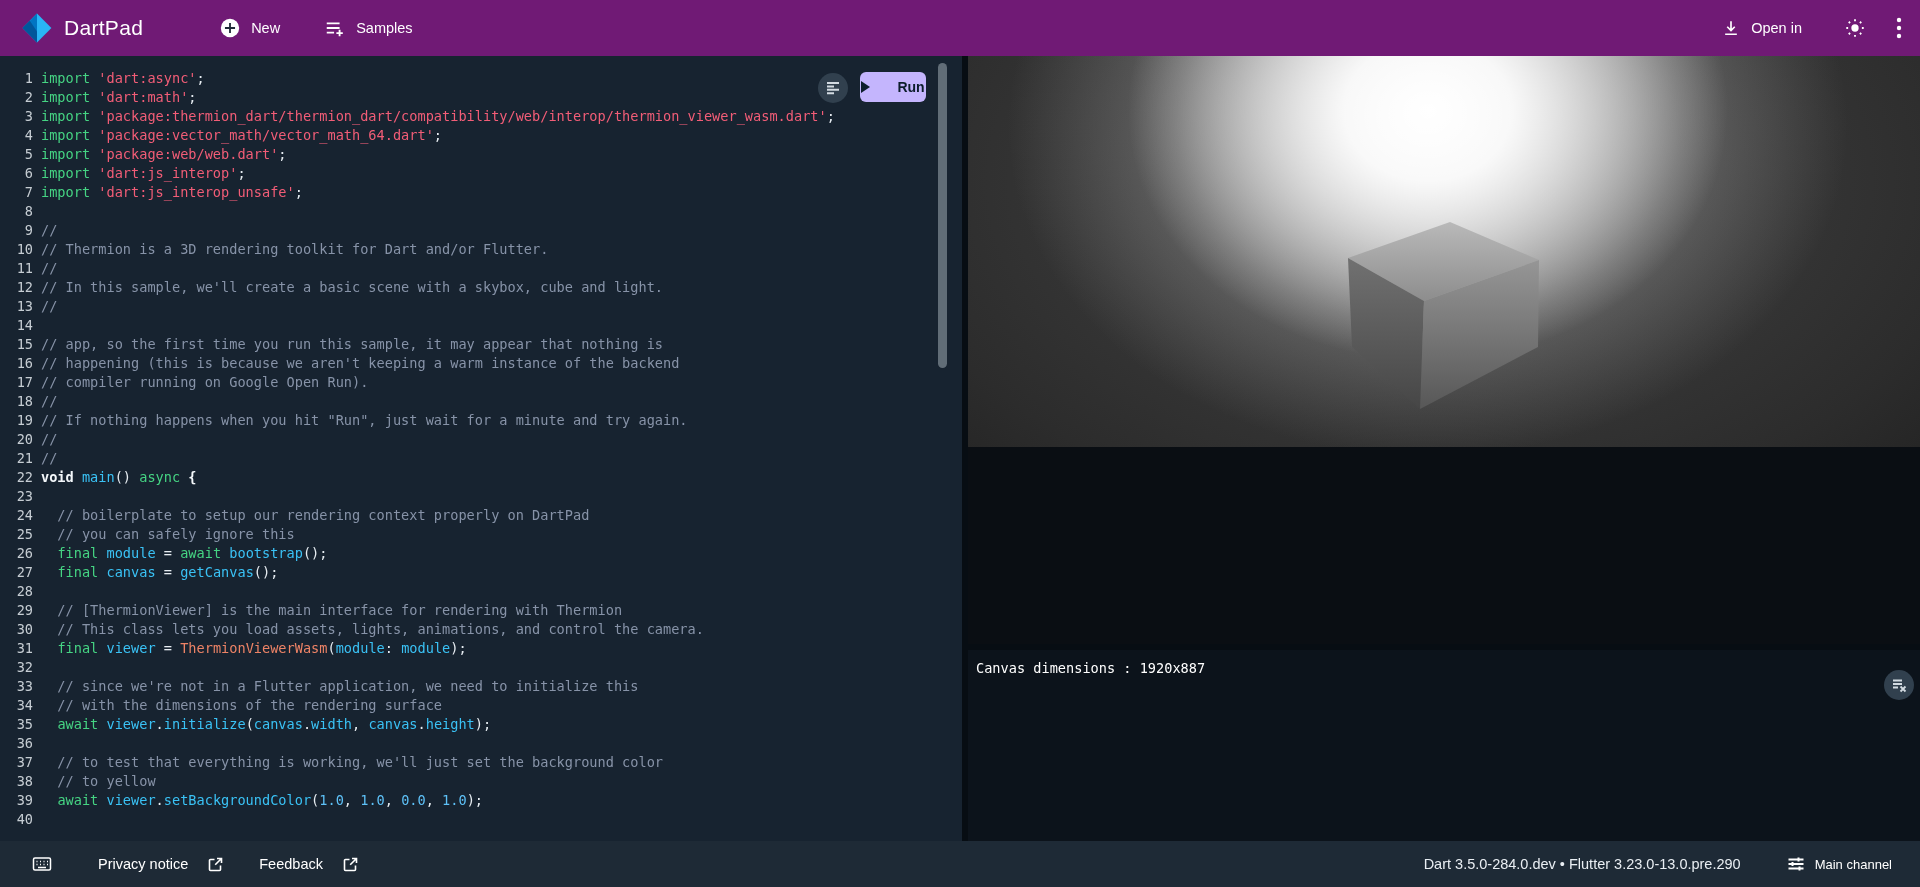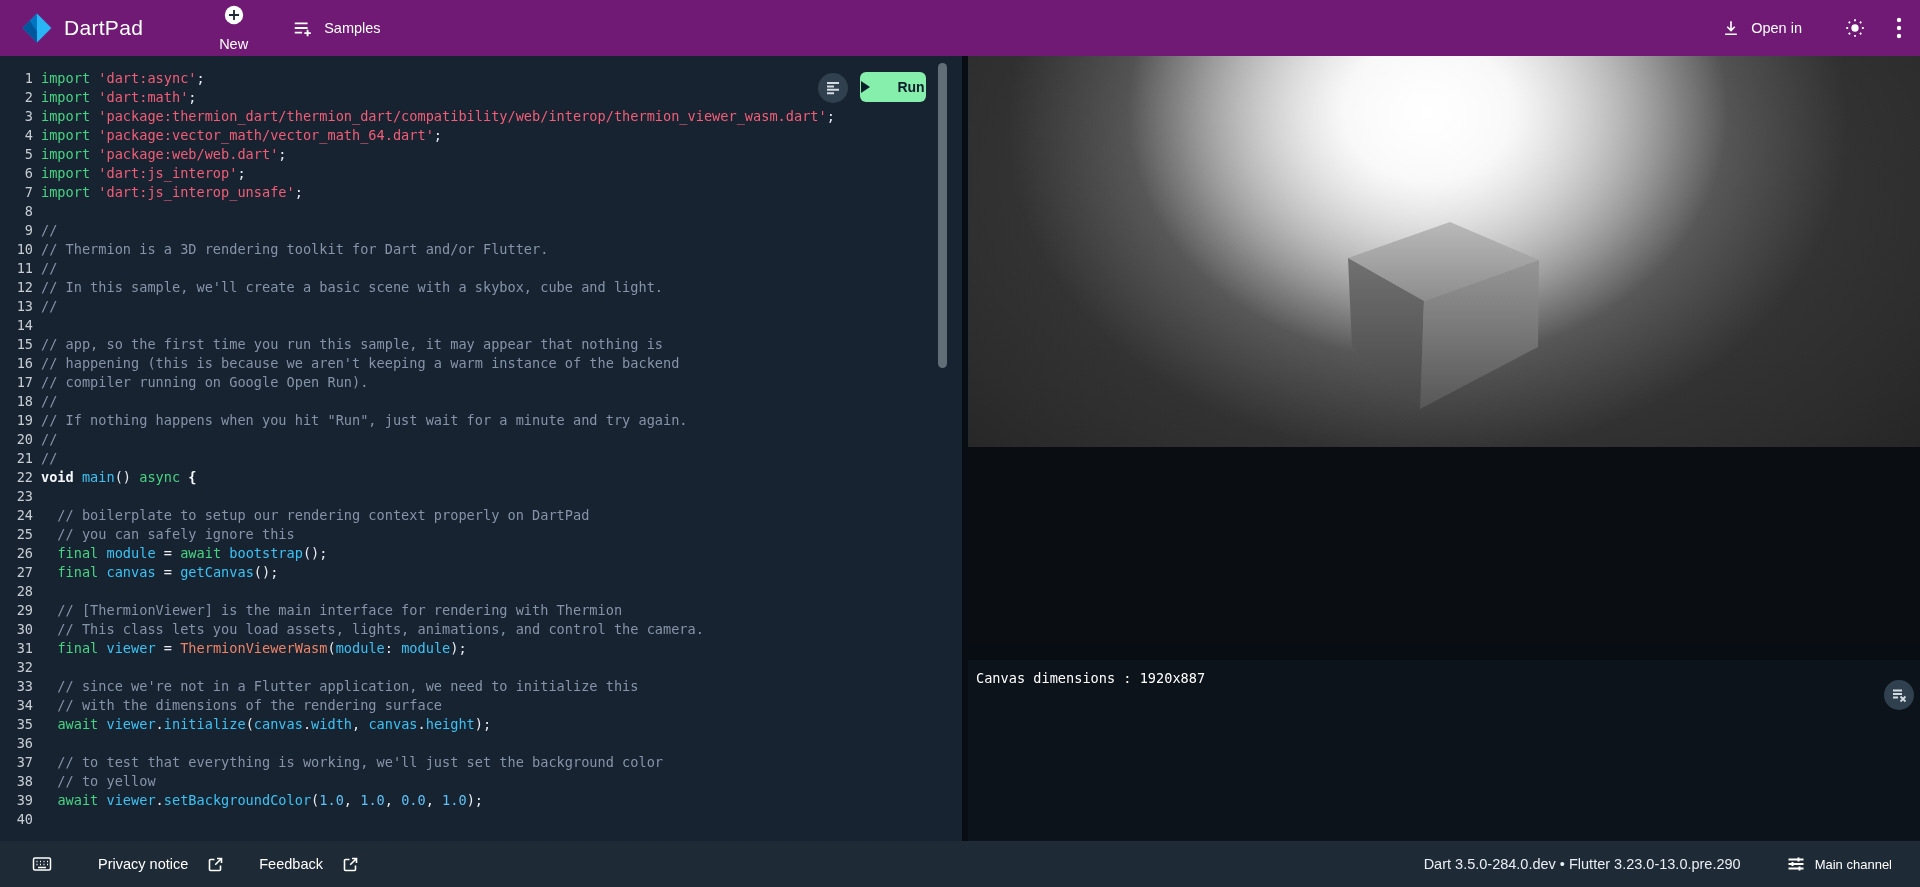--- a/index.html
+++ b/index.html
@@ -4,21 +4,21 @@
 <style>
   html,body{margin:0;padding:0;background:#070d13;}
   .app{width:1920px;height:887px;display:flex;flex-direction:column;overflow:hidden;
        font-family:"Liberation Sans",sans-serif;background:#070d13;position:relative;}
 
   
   .topbar{height:56px;background:#701a75;display:flex;align-items:center;flex:none;}
   .logo{width:30px;height:30px;margin-left:22px;flex:none;}
   .title{font-size:21px;color:#ffffff;margin-left:12px;letter-spacing:.3px;}
   .tb-btn{display:flex;align-items:center;gap:10px;color:#ffffff;font-size:14.5px;cursor:pointer;background:none;border:none;padding:0;font-family:inherit;}
-  .tb-new{margin-left:76px;flex-direction:column;}
+  .tb-new{margin-left:76px;}
   .tb-samples{margin-left:44px;}
   .tb-spacer{flex:1;}
   .tb-openin{margin-right:0;}
   .tb-icon{display:inline-flex;align-items:center;justify-content:center;}
   .tb-sun{margin-left:42px;cursor:pointer;}
   .tb-kebab{margin-left:30px;margin-right:18px;cursor:pointer;}
 
   
   .main{flex:1;display:flex;gap:6px;min-height:0;}
 
@@ -31,29 +31,29 @@
   .tok-k{color:#45d483;}
   .tok-s{color:#f25d77;}
   .tok-c{color:#8793a8;}
   .tok-v{color:#3ac2f5;}
   .tok-t{color:#ed8366;text-align:center;}
   .tok-w{color:#e7edf2;}
   .tok-b{color:#f3f7fa;font-weight:bold;}
   .tok-n{color:#5ec1f7;}
 
   .run-btn{position:absolute;top:16px;right:36px;width:66px;height:30px;border:none;border-radius:6px;
-           background:#86efac;color:#0c1d2b;font-family:inherit;font-size:14px;font-weight:bold;
+           background:#c4b5fd;color:#0c1d2b;font-family:inherit;font-size:14px;font-weight:bold;
            display:flex;align-items:center;justify-content:center;gap:27px;cursor:pointer;}
   .play-tri{width:0;height:0;border-left:9px solid #0c1d2b;border-top:6px solid transparent;border-bottom:6px solid transparent;}
   .fmt-btn{position:absolute;top:17px;right:114px;width:30px;height:30px;border-radius:50%;border:none;
            background:#31404e;display:flex;align-items:center;justify-content:center;cursor:pointer;}
   .scrollbar{position:absolute;top:7px;right:15px;width:9px;height:305px;border-radius:5px;background:#6f7a84;opacity:.85;cursor:pointer;}
 
   
-  .right-col{flex:1;display:flex;flex-direction:column;gap:16px;min-width:0;}
+  .right-col{flex:1;display:flex;flex-direction:column;gap:6px;min-width:0;}
   .canvas-pane{height:588px;background:#0a0e13;position:relative;overflow:hidden;flex:none;}
   .scene{position:absolute;left:0;top:0;width:100%;height:391px;
     background:
       radial-gradient(ellipse 300px 250px at 48.3% 14%, rgba(255,255,255,1) 0%, rgba(255,255,255,.93) 28%, rgba(255,255,255,0) 100%),
       radial-gradient(ellipse 560px 440px at 48.3% 18%, rgba(228,228,228,.8) 0%, rgba(165,165,165,.38) 45%, rgba(80,80,80,0) 75%),
       radial-gradient(ellipse 1050px 660px at 48.5% 32%, #464646 0%, #2c2c2c 52%, #151515 88%, #0f0f0f 100%);}
   .cube{position:absolute;left:370px;top:160px;}
 
   .console-pane{flex:1;background:#0c131b;position:relative;}
   .console-text{position:absolute;left:8px;top:9px;color:#ffffff;font:13.6px/19px "DejaVu Sans Mono",monospace;}

